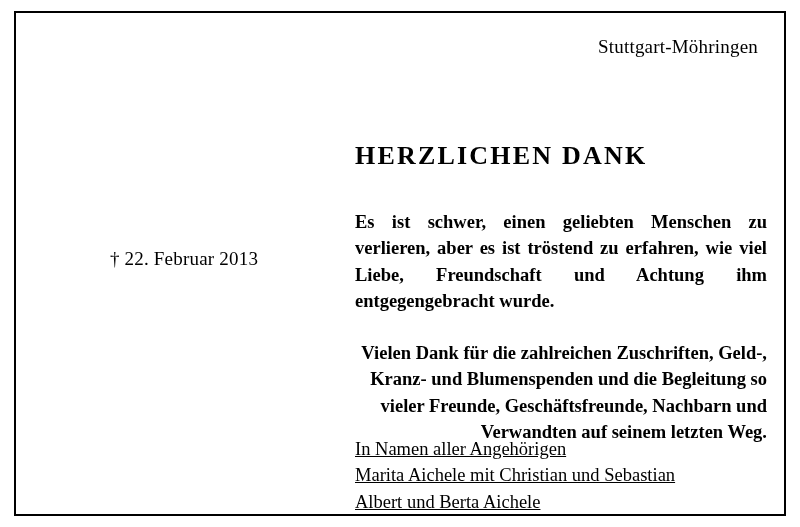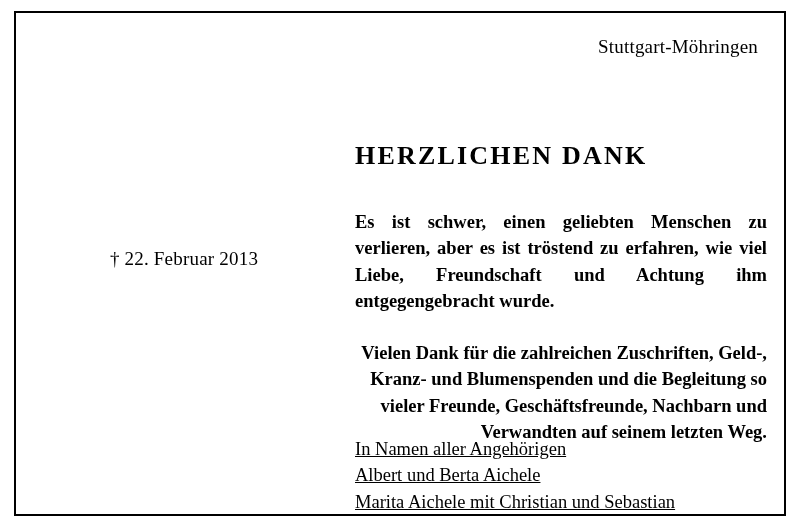--- a/index.html
+++ b/index.html
@@ -115,18 +115,18 @@
     </div>
 
     <div class="right-col">
       <div class="thanks-title">HERZLICHEN DANK</div>
       <p class="para">Es ist schwer, einen geliebten Menschen zu verlieren, aber es ist tröstend zu erfahren, wie viel Liebe, Freundschaft und Achtung ihm entgegengebracht wurde.</p>
       <p class="para last">Vielen Dank für die zahlreichen Zuschriften, Geld-, Kranz- und Blumenspenden und die Begleitung so vieler Freunde, Geschäftsfreunde, Nachbarn und Verwandten auf seinem letzten Weg.</p>
     </div>
 
     <div class="signature">
       <div>In Namen aller Angehörigen</div>
+      <div>Marita Aichele mit Christian und Sebastian</div>
       <div>Albert und Berta Aichele</div>
-      <div>Marita Aichele mit Christian und Sebastian</div>
     </div>
 
   </div>
 </div>
 
 </body></html>

